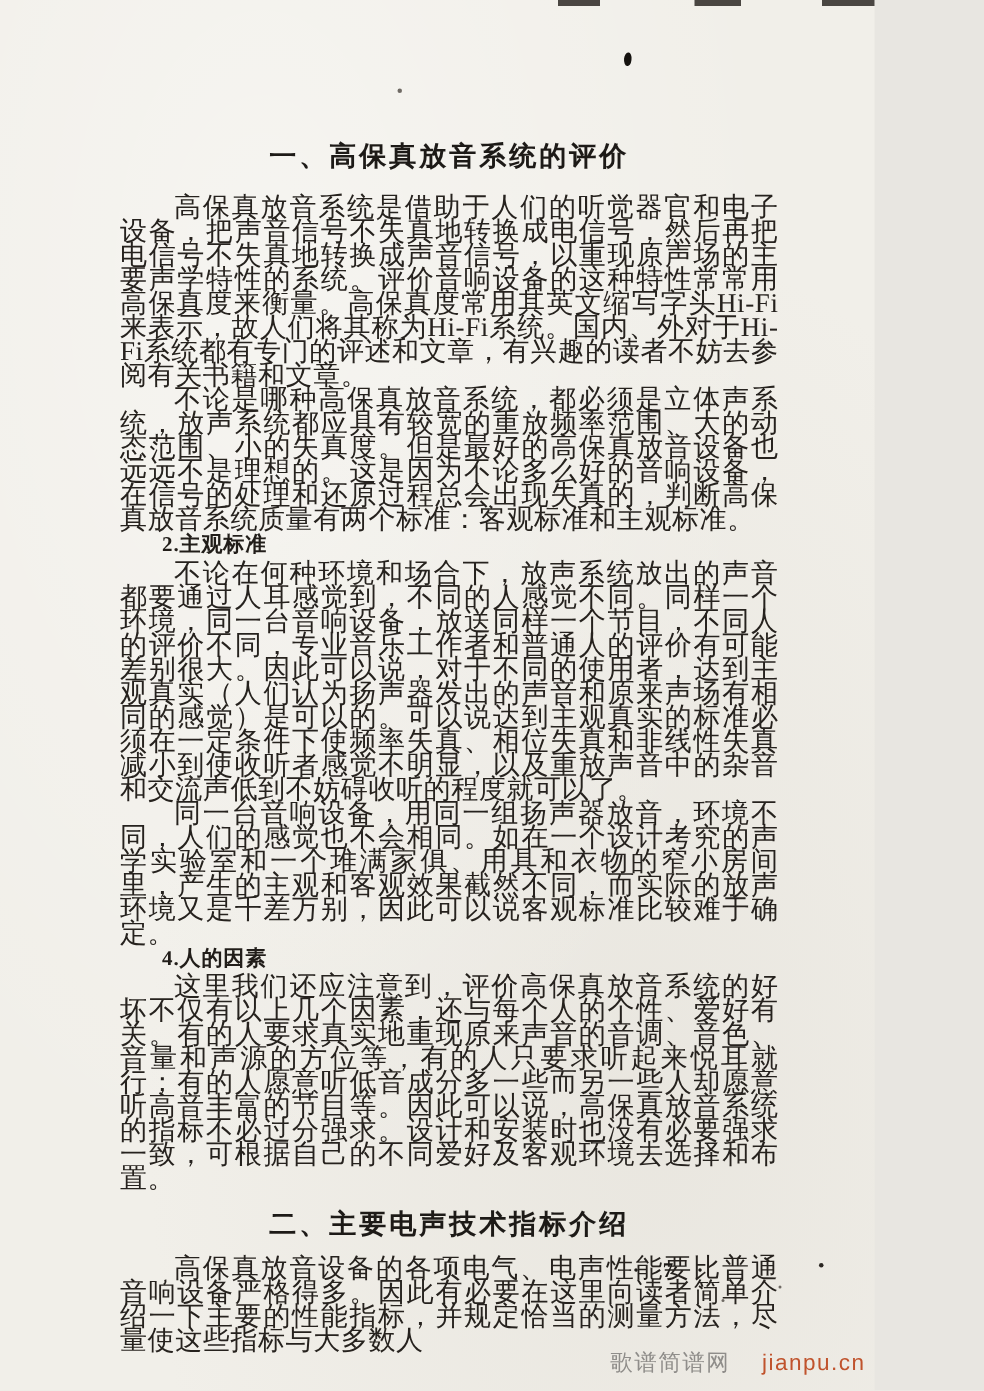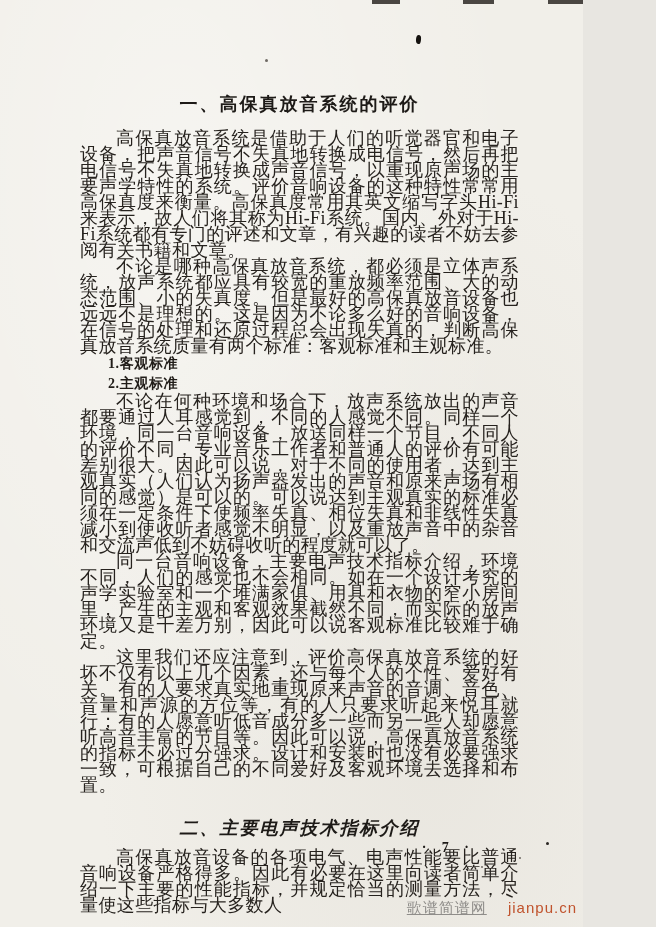--- a/index.html
+++ b/index.html
@@ -26,21 +26,21 @@
   .sec-title{
     margin:0;
     font-size:18px;
     line-height:22px;
     font-weight:bold;
     text-align:center;
     letter-spacing:2px;
     color:#1d1a17;
   }
   .sec-title.first{ margin-top:93px; margin-bottom:15px;}
-  .sec-title.second{ margin-top:24px; margin-bottom:10px;font-style:italic;}
+  .sec-title.second{ margin-top:12px; margin-bottom:10px;}
   .body-text p{
     margin:0;
     font-size:18px;
     line-height:16px;
     text-align:justify;
     text-indent:2em;
     letter-spacing:0.4px;
   }
   .sub-heading{
     font-size:14px;
@@ -58,21 +58,21 @@
     letter-spacing:6px;
     color:#1d1a17;
   }
   .watermark{
     position:absolute;
     top:899px; right:6px;
     font-size:15px;
     font-family:"Liberation Sans","DejaVu Sans",sans-serif;
     letter-spacing:1px;
   }
-  .wm-name{ color:#8f8d8a;text-decoration:underline; }
+  .wm-name{ color:#8f8d8a; }
   .wm-url{ color:#c0532d;margin-left:16px; }
   
   .edge-mark{ position:absolute; top:0; height:4px; background:#4a4642; }
   .edge-mark.m1{ left:372px; width:28px; }
   .edge-mark.m2{ left:463px; width:31px; }
   .edge-mark.m3{ left:548px; width:36px; }
   .edge-mark.m4{ left:637px; width:19px; }
   .ink-dot{
     position:absolute; left:416px; top:35px;
     width:5px; height:9px; background:#15120f;
@@ -101,27 +101,27 @@
   <div class="speck s4"></div>
 
   <div class="content body-text">
 
     <h1 class="sec-title first">一、高保真放音系统的评价</h1>
 
     <p>高保真放音系统是借助于人们的听觉器官和电子设备，把声音信号不失真地转换成电信号，然后再把电信号不失真地转换成声音信号，以重现原声场的主要声学特性的系统。评价音响设备的这种特性常常用高保真度来衡量。高保真度常用其英文缩写字头Hi-Fi来表示，故人们将其称为Hi-Fi系统。国内、外对于Hi-Fi系统都有专门的评述和文章，有兴趣的读者不妨去参阅有关书籍和文章。</p>
 
     <p>不论是哪种高保真放音系统，都必须是立体声系统，放声系统都应具有较宽的重放频率范围、大的动态范围、小的失真度。但是最好的高保真放音设备也远远不是理想的。这是因为不论多么好的音响设备，在信号的处理和还原过程总会出现失真的，判断高保真放音系统质量有两个标准：客观标准和主观标准。</p>
 
-    <div class="sub-heading">1.客观标准</div>
 
     <div class="sub-heading">2.主观标准</div>
     <p>不论在何种环境和场合下，放声系统放出的声音都要通过人耳感觉到，不同的人感觉不同。同样一个环境，同一台音响设备，放送同样一个节目，不同人的评价不同，专业音乐工作者和普通人的评价有可能差别很大。因此可以说，对于不同的使用者，达到主观真实（人们认为扬声器发出的声音和原来声场有相同的感觉）是可以的。可以说达到主观真实的标准必须在一定条件下使频率失真、相位失真和非线性失真减小到使收听者感觉不明显，以及重放声音中的杂音和交流声低到不妨碍收听的程度就可以了。</p>
 
-    <p>同一台音响设备，主要电声技术指标介绍，环境不同，人们的感觉也不会相同。如在一个设计考究的声学实验室和一个堆满家俱、用具和衣物的窄小房间里，产生的主观和客观效果截然不同，而实际的放声环境又是千差万别，因此可以说客观标准比较难于确定。</p>
+    <p>同一台音响设备，用同一组扬声器放音，环境不同，人们的感觉也不会相同。如在一个设计考究的声学实验室和一个堆满家俱、用具和衣物的窄小房间里，产生的主观和客观效果截然不同，而实际的放声环境又是千差万别，因此可以说客观标准比较难于确定。</p>
 
+    <div class="sub-heading">4.人的因素</div>
     <p>这里我们还应注意到，评价高保真放音系统的好坏不仅有以上几个因素，还与每个人的个性、爱好有关。有的人要求真实地重现原来声音的音调、音色、音量和声源的方位等，有的人只要求听起来悦耳就行；有的人愿意听低音成分多一些而另一些人却愿意听高音丰富的节目等。因此可以说，高保真放音系统的指标不必过分强求。设计和安装时也没有必要强求一致，可根据自己的不同爱好及客观环境去选择和布置。</p>
 
     <h1 class="sec-title second">二、主要电声技术指标介绍</h1>
 
     <p>高保真放音设备的各项电气、电声性能要比普通音响设备严格得多。因此有必要在这里向读者简单介绍一下主要的性能指标，并规定恰当的测量方法，尽量使这些指标与大多数人</p>
 
   </div>
 
   <div class="page-number">· 7 ·</div>
 

